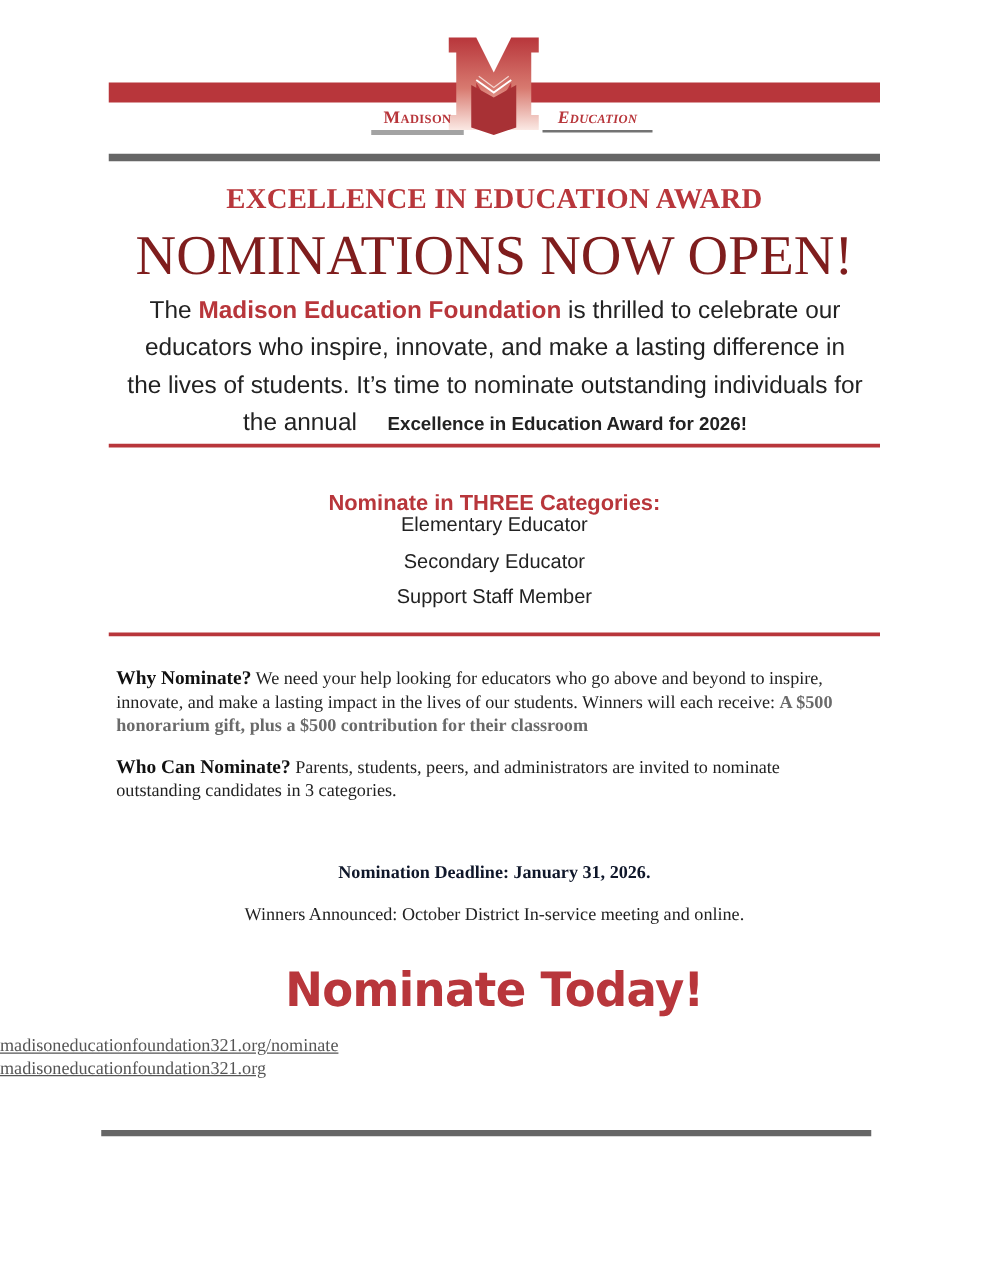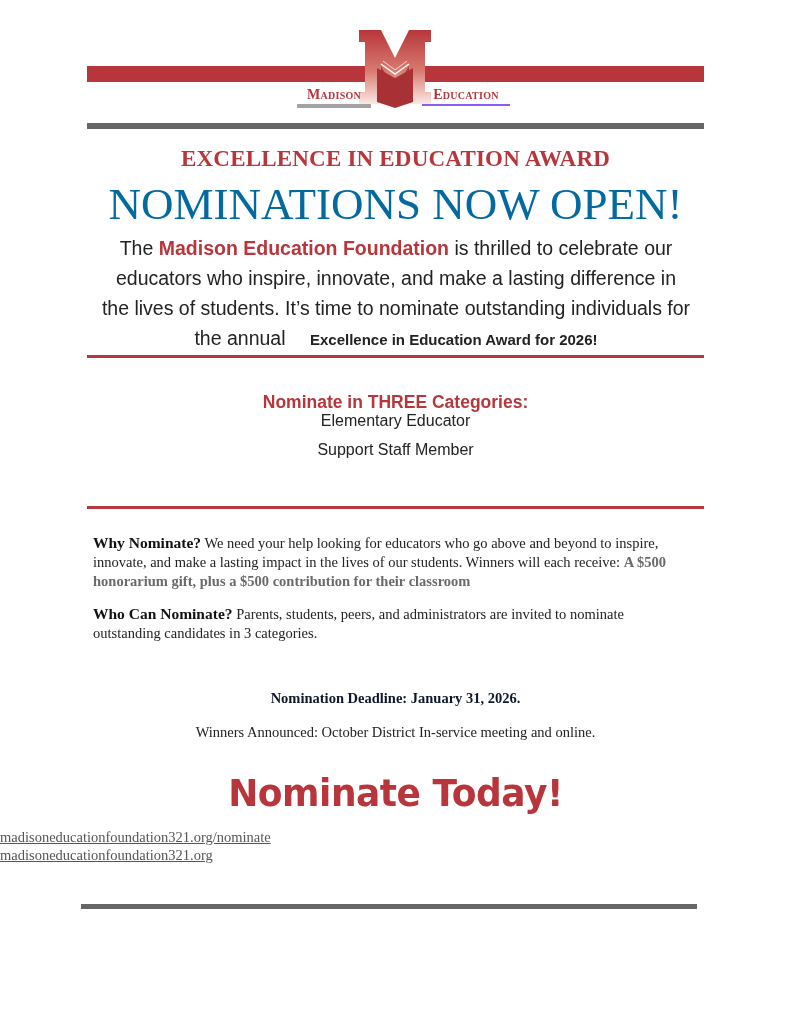--- a/index.html
+++ b/index.html
@@ -5,25 +5,25 @@
   html, body { margin:0; padding:0; background:#ffffff; }
   body { width:791px; height:1024px; position:relative; overflow:hidden; }
   .abs { position:absolute; }
 
   
   .red-bar { left:87px; top:66px; width:617px; height:16px; background:#b8363b; }
   .gray-bar { left:87px; top:123px; width:617px; height:6px; background:#666666; }
   .logo-wrap { left:355px; top:28px; width:80px; height:80px; }
   .logo-label { font-family:"Liberation Serif", serif; color:#b8363b; font-size:14px; font-weight:bold; letter-spacing:0.3px; font-variant:small-caps; }
   .logo-left { left:297px; top:86px; width:74px; text-align:center; border-bottom:4px solid #a3a3a3; line-height:18px; }
-  .logo-right { left:422px; top:86px; width:88px; text-align:center; border-bottom:2px solid #8b5cf6; line-height:18px; }
+  .logo-right { left:434px; top:86px; width:88px; text-align:center; border-bottom:2px solid #737373; line-height:18px;font-style:italic; }
 
   
   .award-title { left:0; top:146px; width:791px; text-align:center; font-family:"Liberation Serif", serif; font-weight:bold; color:#b8363b; font-size:23px; letter-spacing:0.2px; }
-  .main-title { left:0; top:176px; width:791px; text-align:center; font-family:"Liberation Serif", serif; color:#0369a1; font-size:45px; line-height:56px; }
+  .main-title { left:0; top:176px; width:791px; text-align:center; font-family:"Liberation Serif", serif; color:#7f1d1d; font-size:45px; line-height:56px; }
 
   .intro { left:100px; top:233px; width:592px; text-align:center; font-family:"Liberation Sans", sans-serif; color:#222; font-size:19.5px; line-height:30px; }
   .intro .brand { color:#b8363b; font-weight:bold; }
   .intro .strong { font-weight:bold; font-size:15px;margin-left:19px; }
 
   .red-rule { left:87px; width:617px; height:3px; background:#b8363b; }
   .rule1 { top:355px; }
   .rule2 { top:506px; }
 
   .cat-title { left:0; top:392px; width:791px; text-align:center; font-family:"Liberation Sans", sans-serif; font-weight:bold; color:#b8363b; font-size:17.5px; }
@@ -79,20 +79,21 @@
 
 <div class="abs intro">
   <span>The </span><span class="brand">Madison Education Foundation</span><span> is thrilled to celebrate our educators who inspire, innovate, and make a lasting difference in the lives of students. It’s time to nominate outstanding individuals for the annual </span><span class="strong">Excellence in Education Award for 2026!</span>
 </div>
 
 <div class="abs red-rule rule1"></div>
 
 <div class="abs cat-title">Nominate in THREE Categories:</div>
 <ul class="abs cat-list">
   <li>Elementary Educator</li>
+  <li>Secondary Educator</li>
   <li>Support Staff Member</li>
 </ul>
 
 <div class="abs red-rule rule2"></div>
 
 <p class="abs para why">
   <b class="lead">Why Nominate?</b><span> We need your help looking for educators who go above and beyond to inspire, innovate, and make a lasting impact in the lives of our students. Winners will each receive: </span><span class="gift">A $500 honorarium gift, plus a $500 contribution for their classroom</span>
 </p>
 
 <p class="abs para who">

